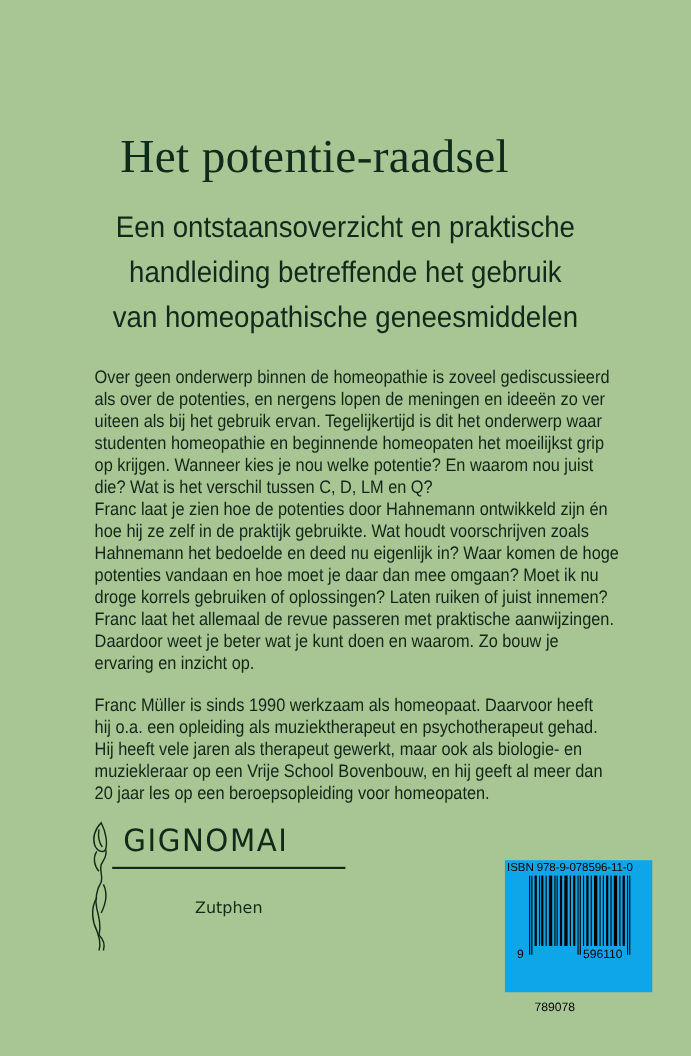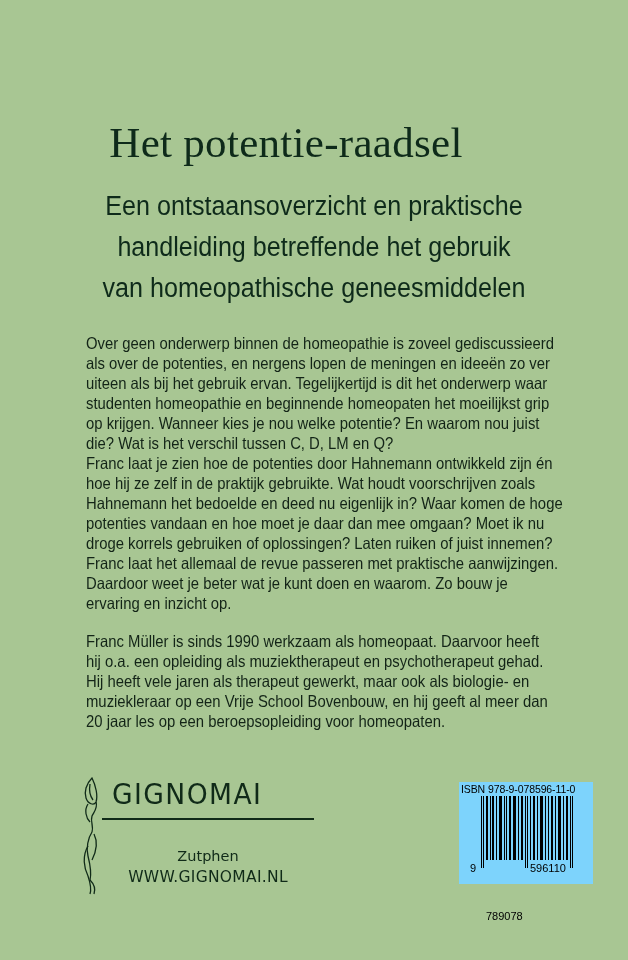--- a/index.html
+++ b/index.html
@@ -31,43 +31,43 @@
     position: absolute; left: 86px; width: 520px;
     font-size: 16.5px; line-height: 20px;
     color: #132417;
     transform: scaleX(0.9); transform-origin: left top;
     width: 580px;
   }
   .body-text span { display: block; white-space: nowrap; }
   #para1 { top: 333px; }
   #para2 { top: 631px; }
   .logo {
-    position: absolute; left: 80px; top: 776px; width: 230px; height: 130px;
+    position: absolute; left: 80px; top: 746px; width: 230px; height: 130px;
   }
   .logo-plant { position: absolute; left: 0; top: 0; }
   .logo-name {
     position: absolute; left: 32px; top: 2px;
     font-size: 28px; letter-spacing: 1.5px; color: #102a18;
     font-family: "DejaVu Sans", sans-serif;
     transform: scaleX(0.95); transform-origin: left top;
   }
   .logo-rule {
     position: absolute; left: 22px; top: 42px; width: 212px; height: 2px;
     background: #102a18;
   }
   .logo-line {
     position: absolute; left: 22px; width: 212px; text-align: center;
     font-family: "DejaVu Sans", sans-serif; color: #102a18;
   }
   #pub { top: 51px; font-size: 14.5px; letter-spacing: 0.6px; }
   #city { top: 72px; font-size: 14.5px; }
   #web { top: 92px; font-size: 15.5px; letter-spacing: 0.3px; }
   .barcode {
-    position: absolute; left: 459px; top: 782px; width: 134px; height: 102px;
-    background: #7dd3fc;
+    position: absolute; left: 459px; top: 782px; width: 134px; height: 120px;
+    background: #0ea5e9;
   }
   .isbn-label {
     position: absolute; left: 2px; top: 1px; font-size: 10.5px; color: #000;
     font-family: "Liberation Sans", sans-serif; white-space: nowrap;
     letter-spacing: -0.1px;
   }
   .bars { position: absolute; left: 0; top: 0; }
   .ean-digits {
     position: absolute; top: 80px; font-size: 11px; color: #000;
     font-family: "Liberation Sans", sans-serif; white-space: nowrap;
@@ -118,21 +118,20 @@
       <path d="M8 28 C4 34 6 42 10 46"></path>
       <path d="M12 56 C8 62 6 72 8 80 C10 88 12 96 10 104"></path>
       <path d="M14 58 C18 66 16 76 12 84"></path>
       <path d="M8 70 C2 80 4 92 8 100 C10 106 12 112 10 118"></path>
       <path d="M10 104 C14 108 16 112 14 118"></path>
     </g>
   </svg>
   <div class="logo-name">GIGNOMAI</div>
   <div class="logo-rule"></div>
   <div class="logo-line" id="city">Zutphen</div>
-  <div class="logo-line" id="web">WWW.GIGNOMAI.NL</div>
 </div>
 
 <div class="barcode">
   <div class="isbn-label">ISBN 978-9-078596-11-0</div>
   <svg class="bars" width="134" height="94" viewBox="0 0 134 94">
     <g fill="#000">
       <rect x="22" y="14" width="1" height="72"></rect>
       <rect x="24" y="14" width="1" height="72"></rect>
       <rect x="27" y="14" width="2" height="64"></rect>
       <rect x="31" y="14" width="1" height="64"></rect>

